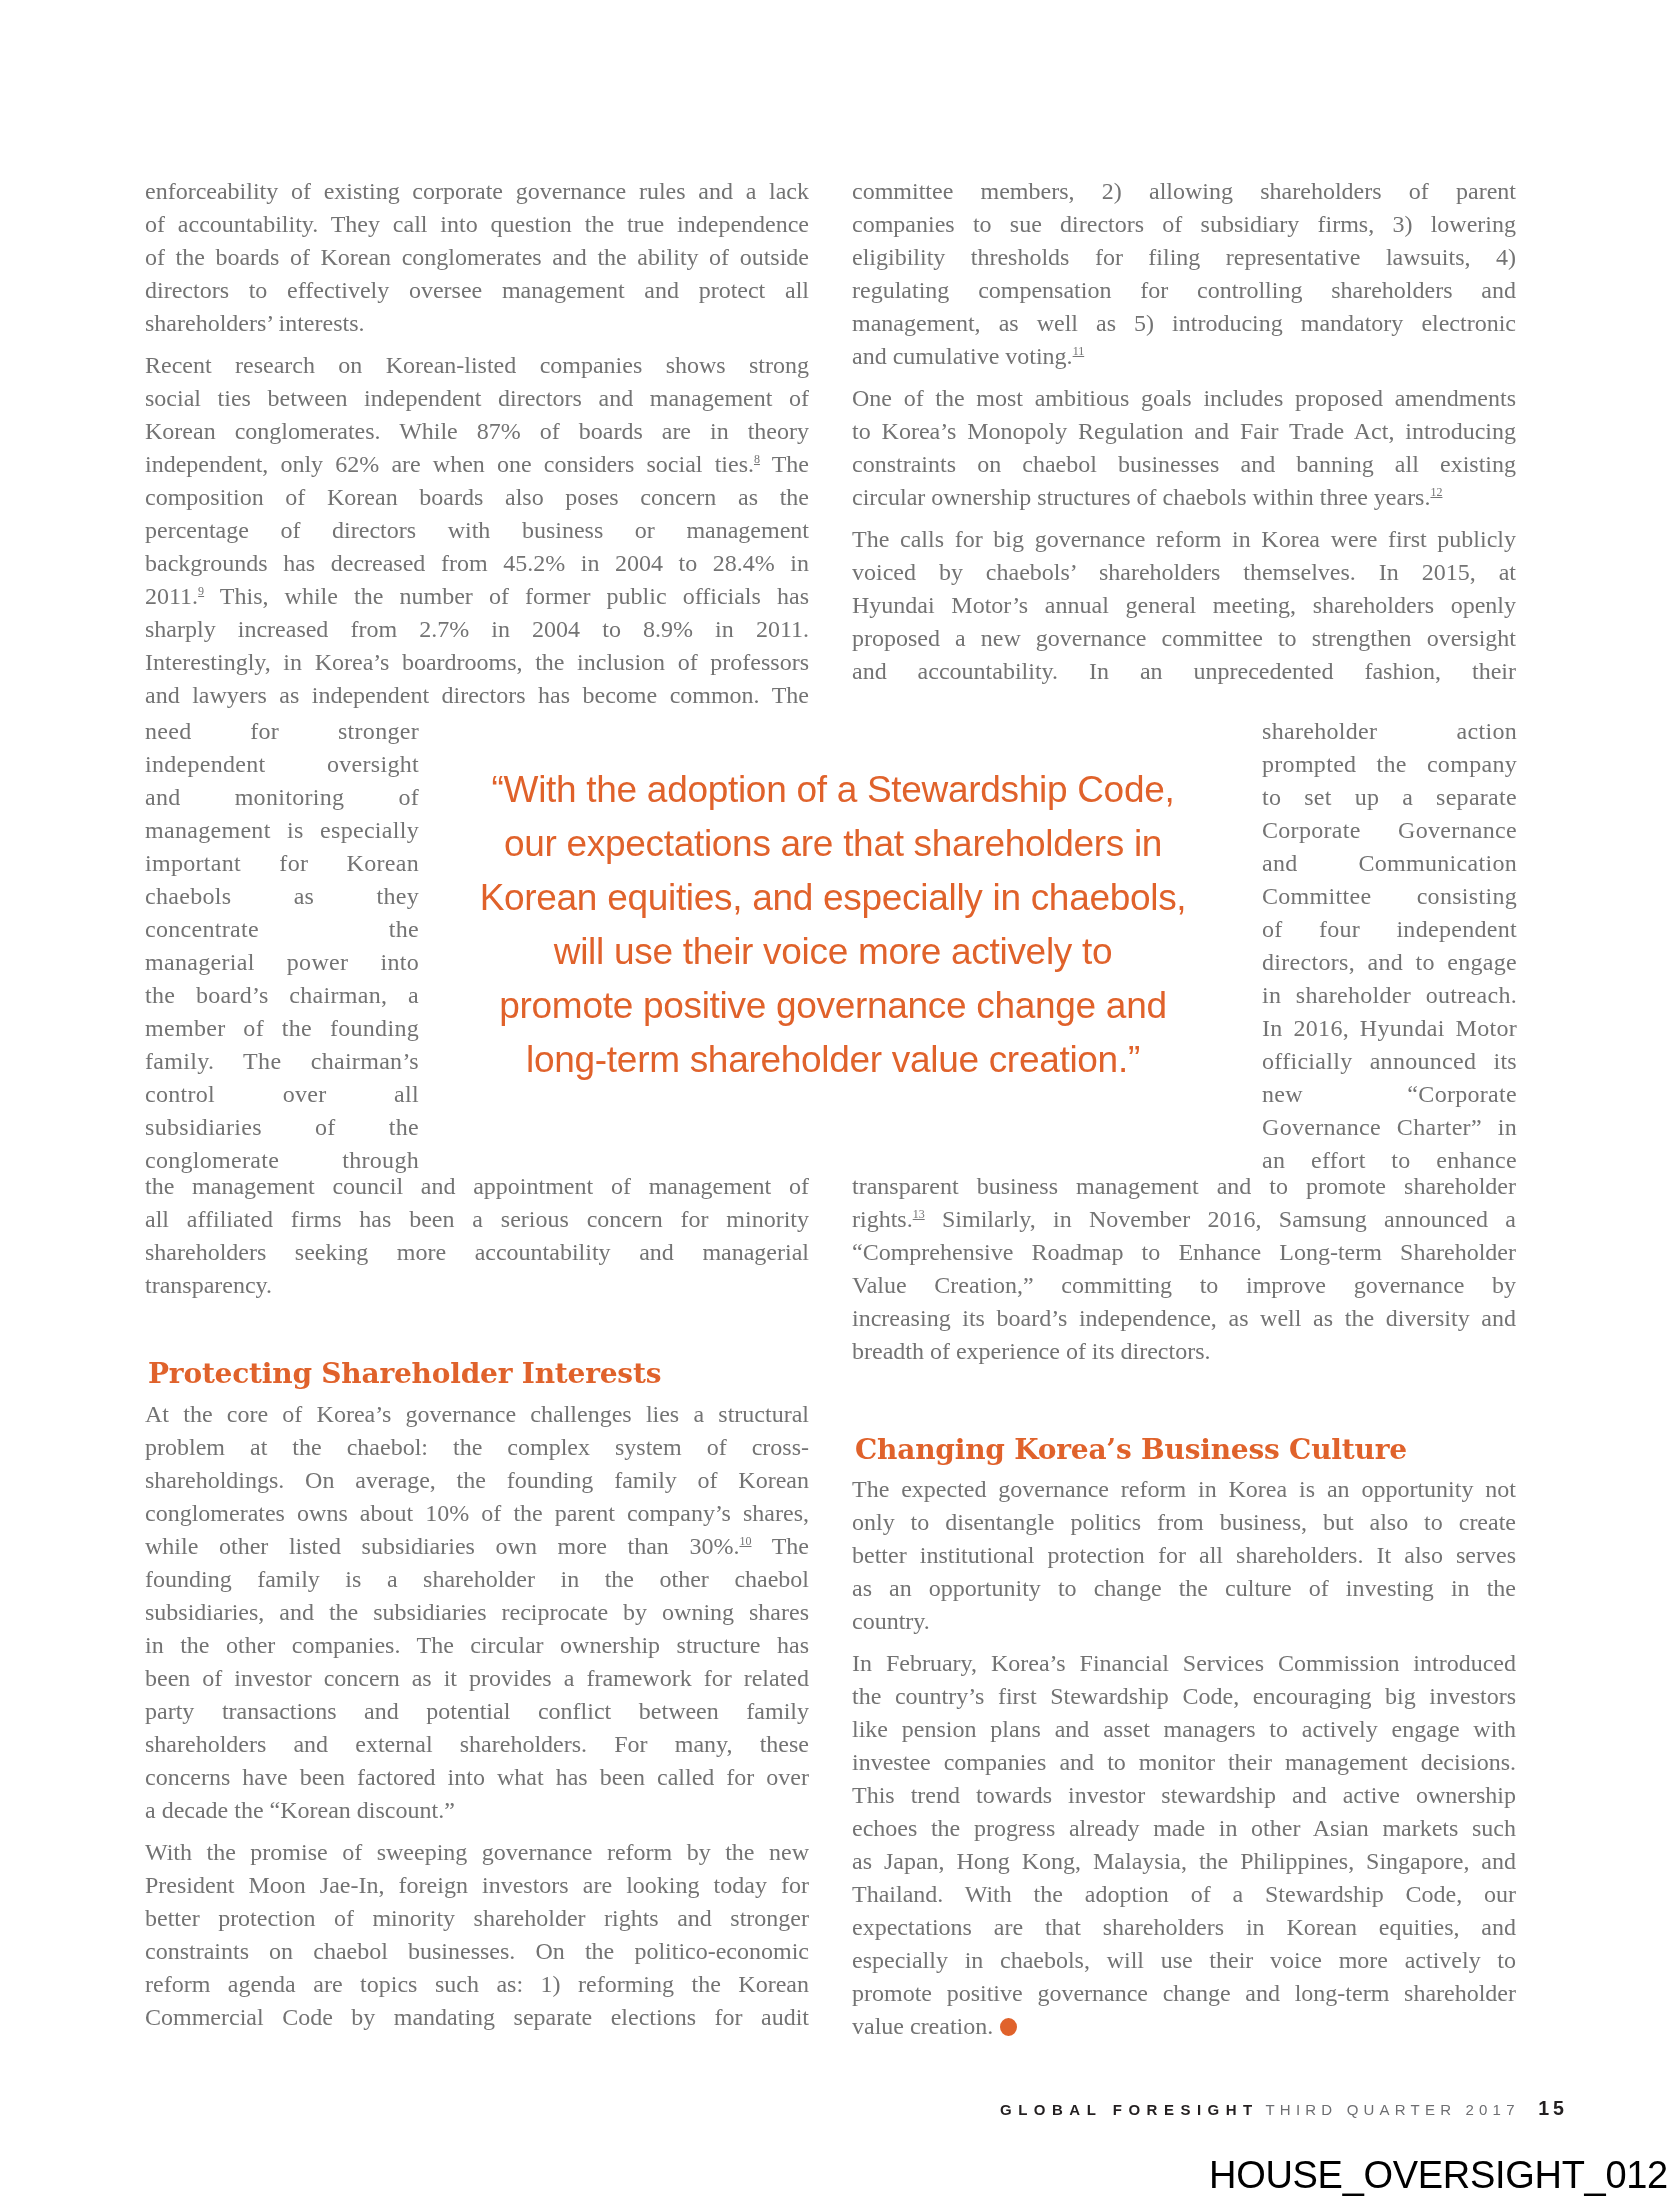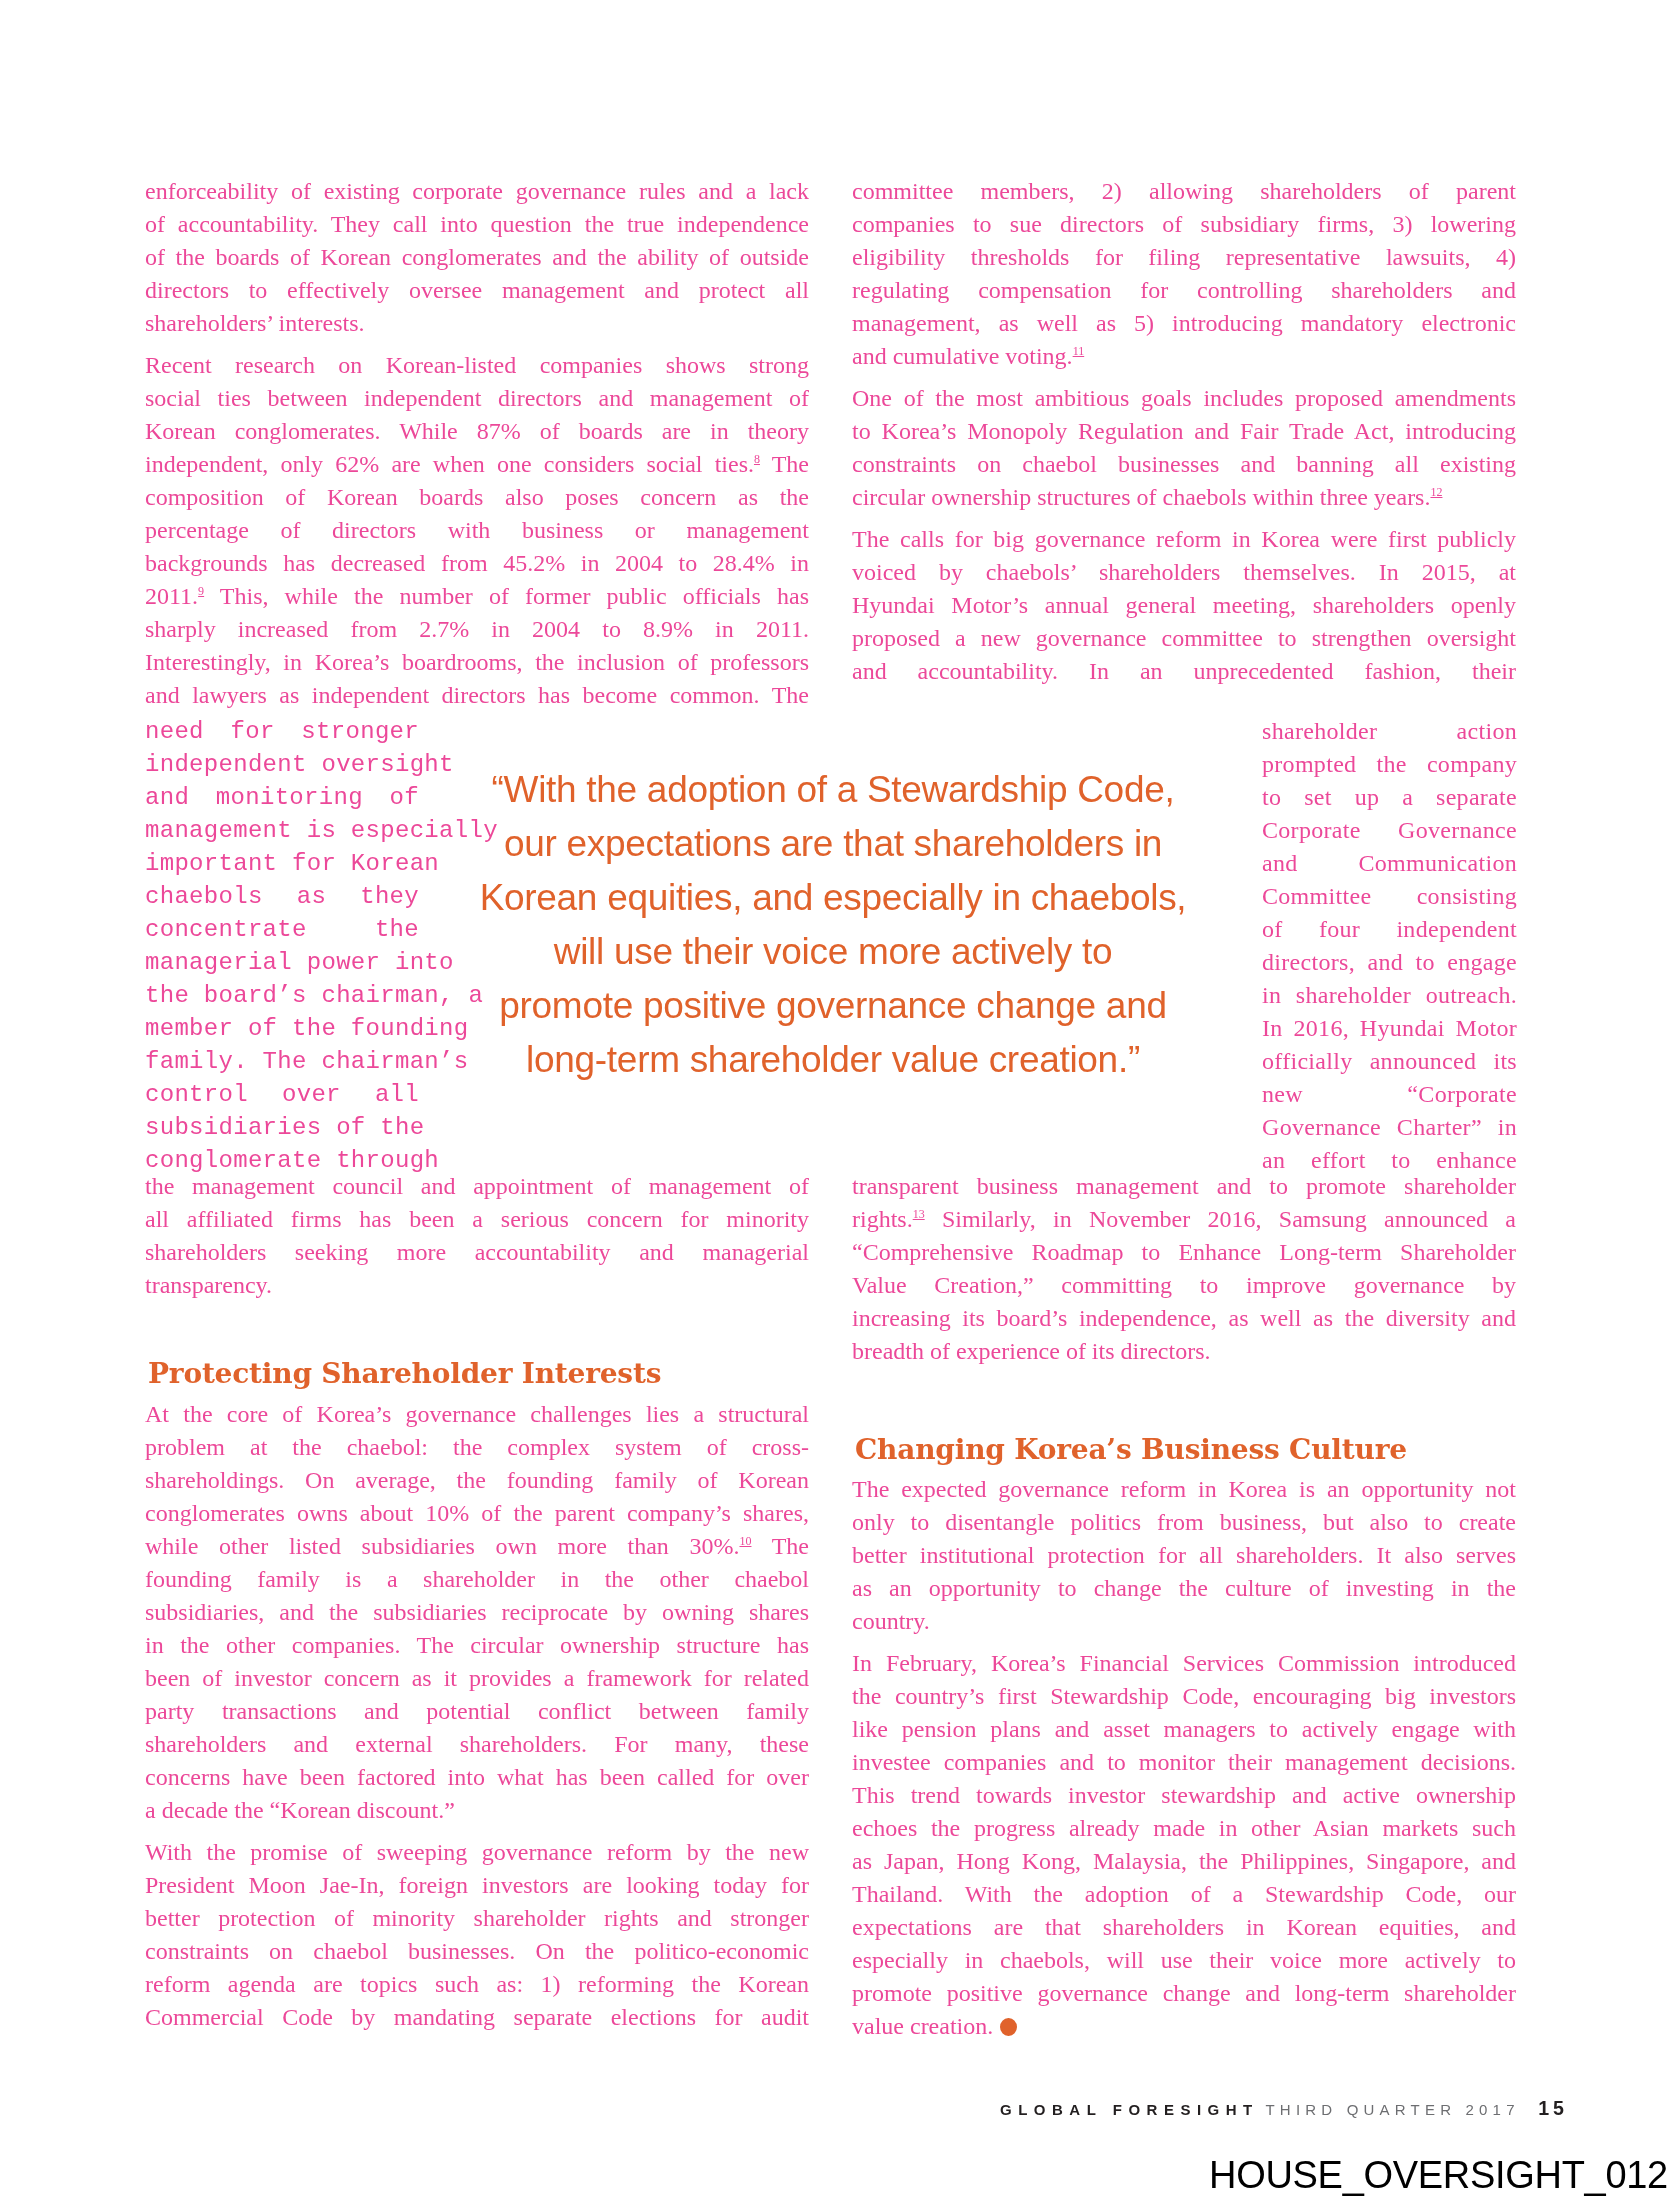--- a/index.html
+++ b/index.html
@@ -1,18 +1,18 @@
 <!DOCTYPE html>
 <html style="font-size:10.5px"><head>
 <meta charset="utf-8">
 <style>
   html, body { margin:0; padding:0; background:#ffffff; }
   body { width:1669px; height:2205px; position:relative; overflow:hidden; }
   .page { position:absolute; left:0; top:0; width:1669px; height:2205px; }
-  .txt { font-family:"Liberation Serif","DejaVu Serif",serif; font-size:24px; line-height:33px; color:#ec4899; text-align:justify; }
+  .txt { font-family:"Liberation Serif","DejaVu Serif",serif; font-size:24px; line-height:33px; color:#737373; text-align:justify; }
   .col { position:absolute; }
   .p { margin:0 0 9.2px 0; }
   .line { display:block; text-align:justify; text-align-last:justify; white-space:nowrap; }
   .line.last { text-align-last:left; }
   sup { font-size:12px; line-height:0; vertical-align:super;text-decoration:underline; }
   .heading { font-family:"DejaVu Serif","Liberation Serif",serif; font-weight:bold; color:#e0622b; font-size:28px; line-height:33px; margin:3px; position:absolute; letter-spacing:-0.2px; }
   .quote { position:absolute; left:437px; top:763px; width:792px; text-align:center; font-family:"Liberation Sans","DejaVu Sans",sans-serif; color:#e0622b; font-size:37px; line-height:54px; font-weight:normal; letter-spacing:-0.3px; }
   .quote .ql { display:block; white-space:nowrap; }
   .end-dot { display:inline-block; width:17px; height:18.3px; border-radius:50%; background:#e0622b; vertical-align:middle; margin-left:6.5px; position:relative; top:-2px; }
   .footer { position:absolute; top:2097px; left:1000px; font-family:"Liberation Sans","DejaVu Sans",sans-serif; font-size:15px; white-space:nowrap; color:#231f20; }
@@ -42,21 +42,21 @@
       <span class="line">composition of Korean boards also poses concern as the</span>
       <span class="line">percentage of directors with business or management</span>
       <span class="line">backgrounds has decreased from 45.2% in 2004 to 28.4% in</span>
       <span class="line"><span>2011.</span><sup>9</sup><span> This, while the number of former public officials has</span></span>
       <span class="line">sharply increased from 2.7% in 2004 to 8.9% in 2011.</span>
       <span class="line">Interestingly, in Korea’s boardrooms, the inclusion of professors</span>
       <span class="line">and lawyers as independent directors has become common. The</span>
     </div>
   </div>
 
-  <div class="col txt" style="left:145px; top:715px; width:274px; letter-spacing:0.3px;font-family:Liberation Mono, monospace;">
+  <div class="col txt" style="left:145px; top:715px; width:274px; letter-spacing:0.3px;">
     <span class="line">need for stronger</span>
     <span class="line">independent oversight</span>
     <span class="line">and monitoring of</span>
     <span class="line">management is especially</span>
     <span class="line">important for Korean</span>
     <span class="line">chaebols as they</span>
     <span class="line">concentrate the</span>
     <span class="line">managerial power into</span>
     <span class="line">the board’s chairman, a</span>
     <span class="line">member of the founding</span>

